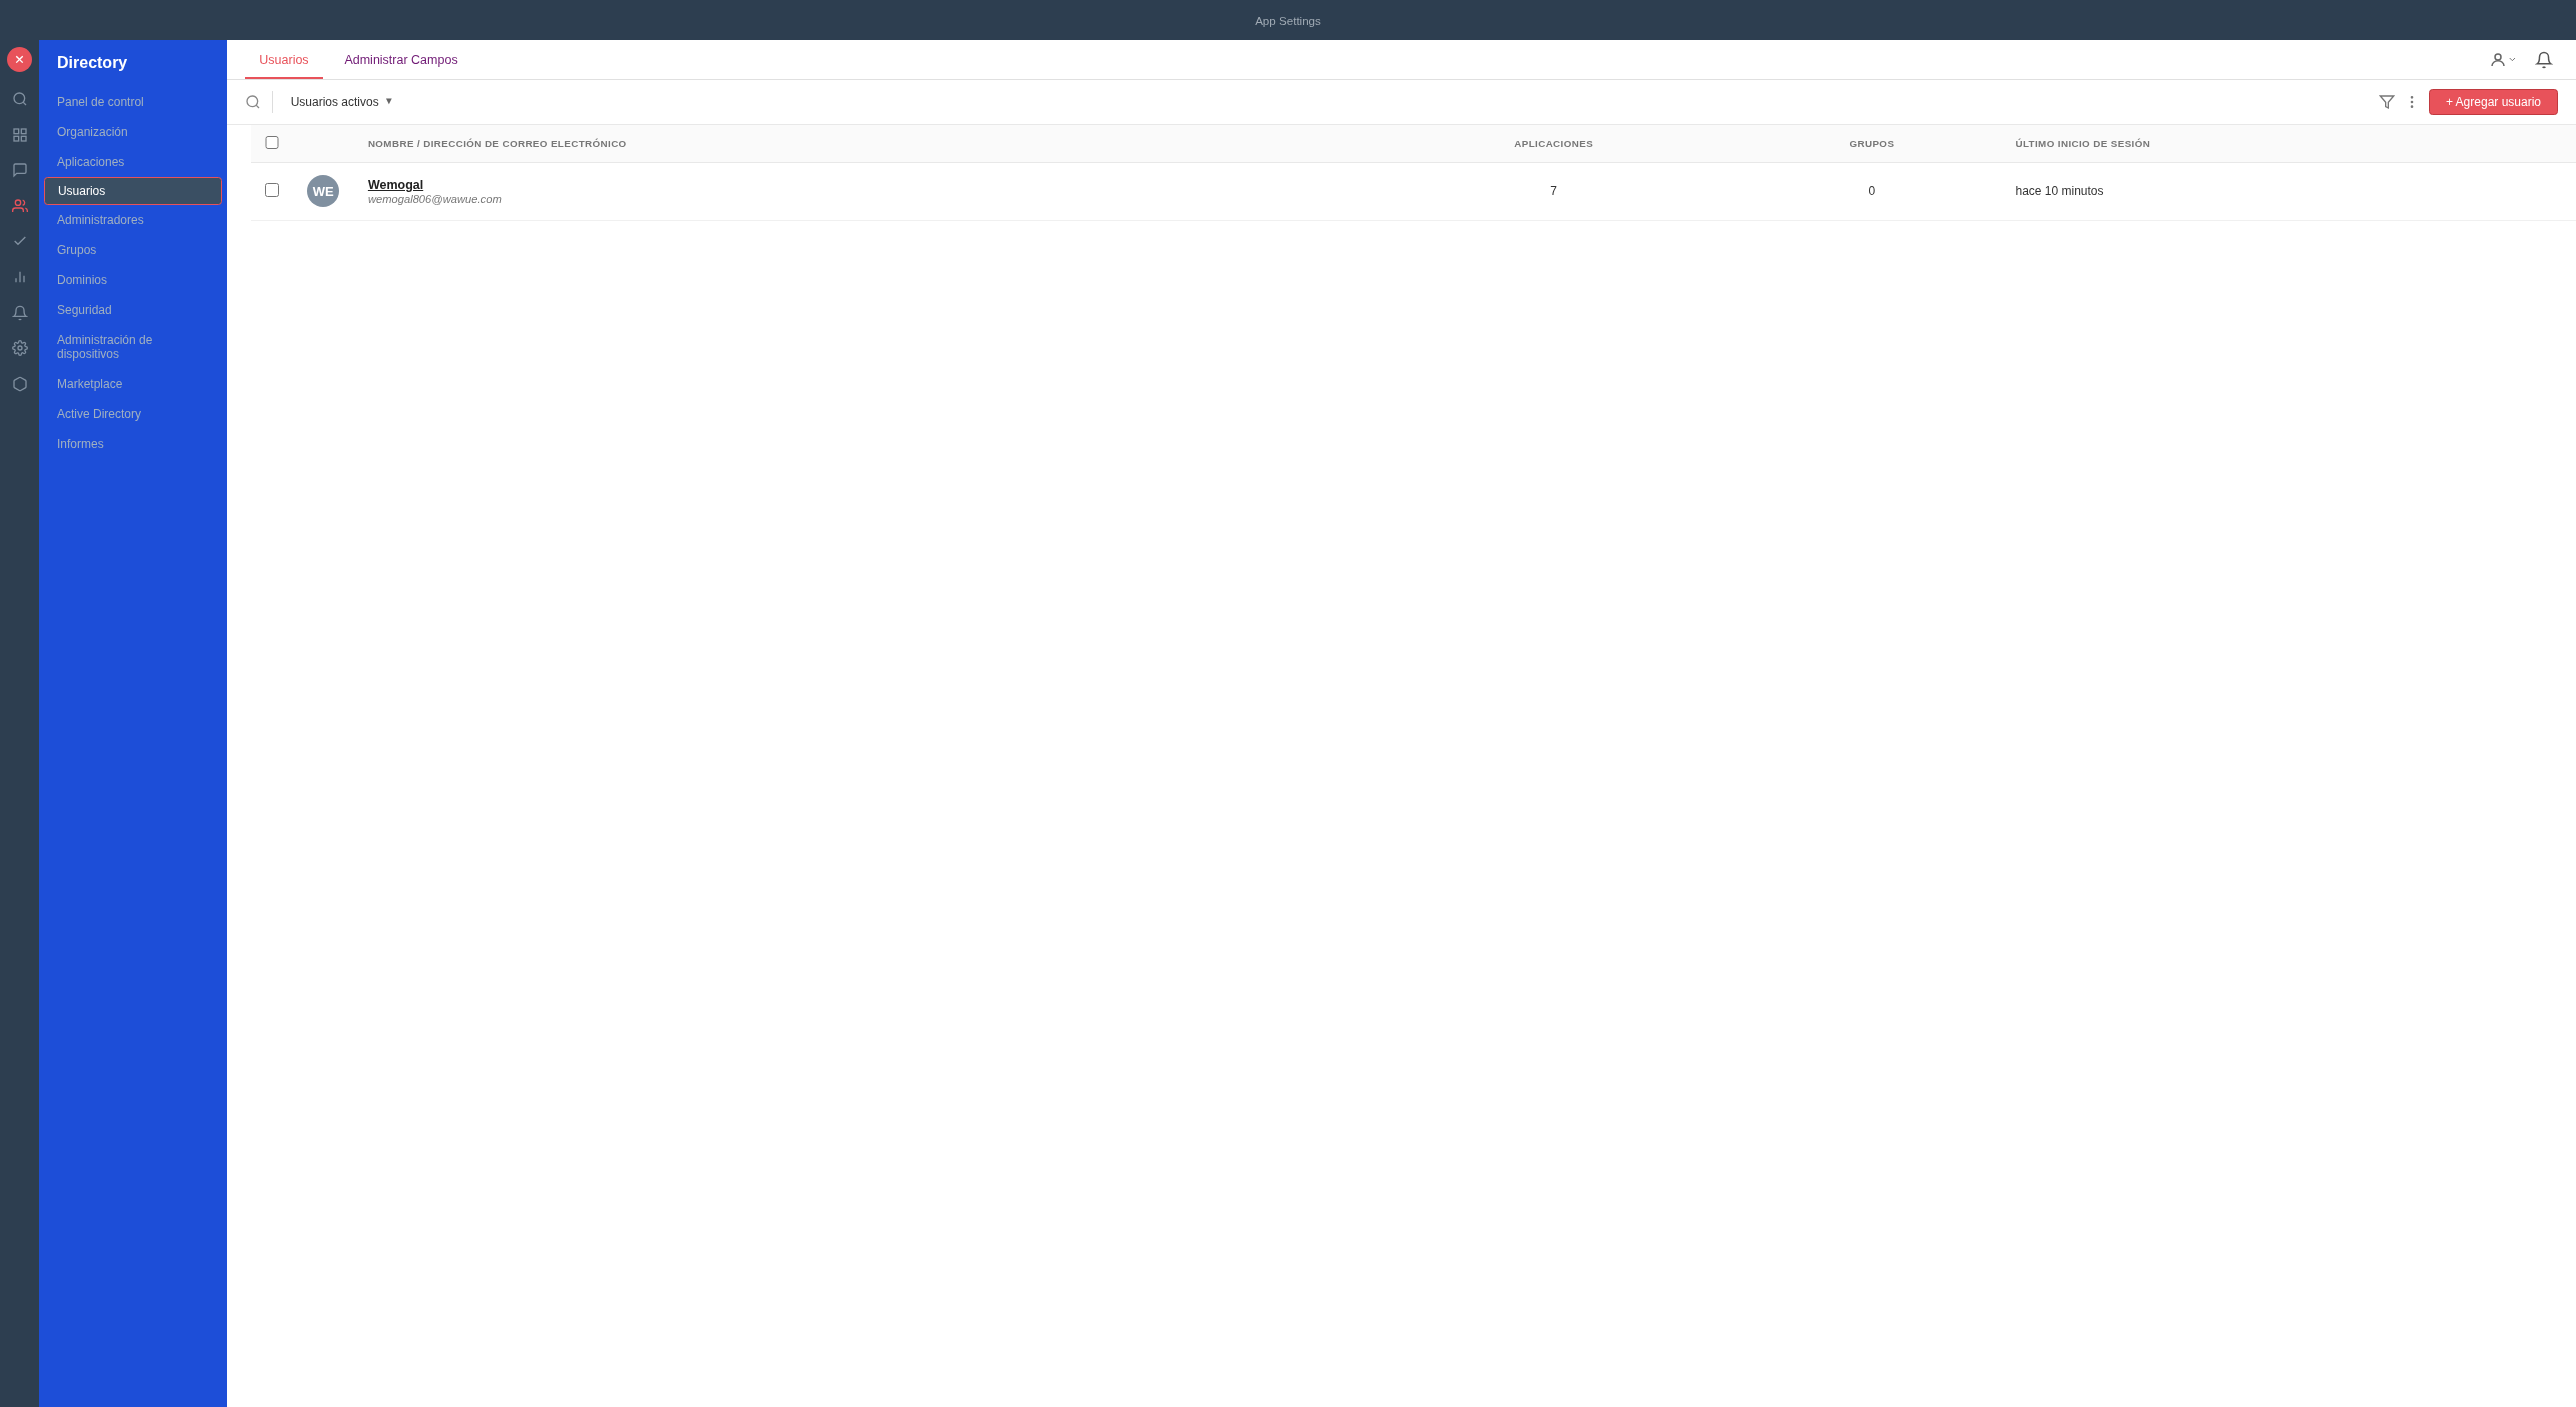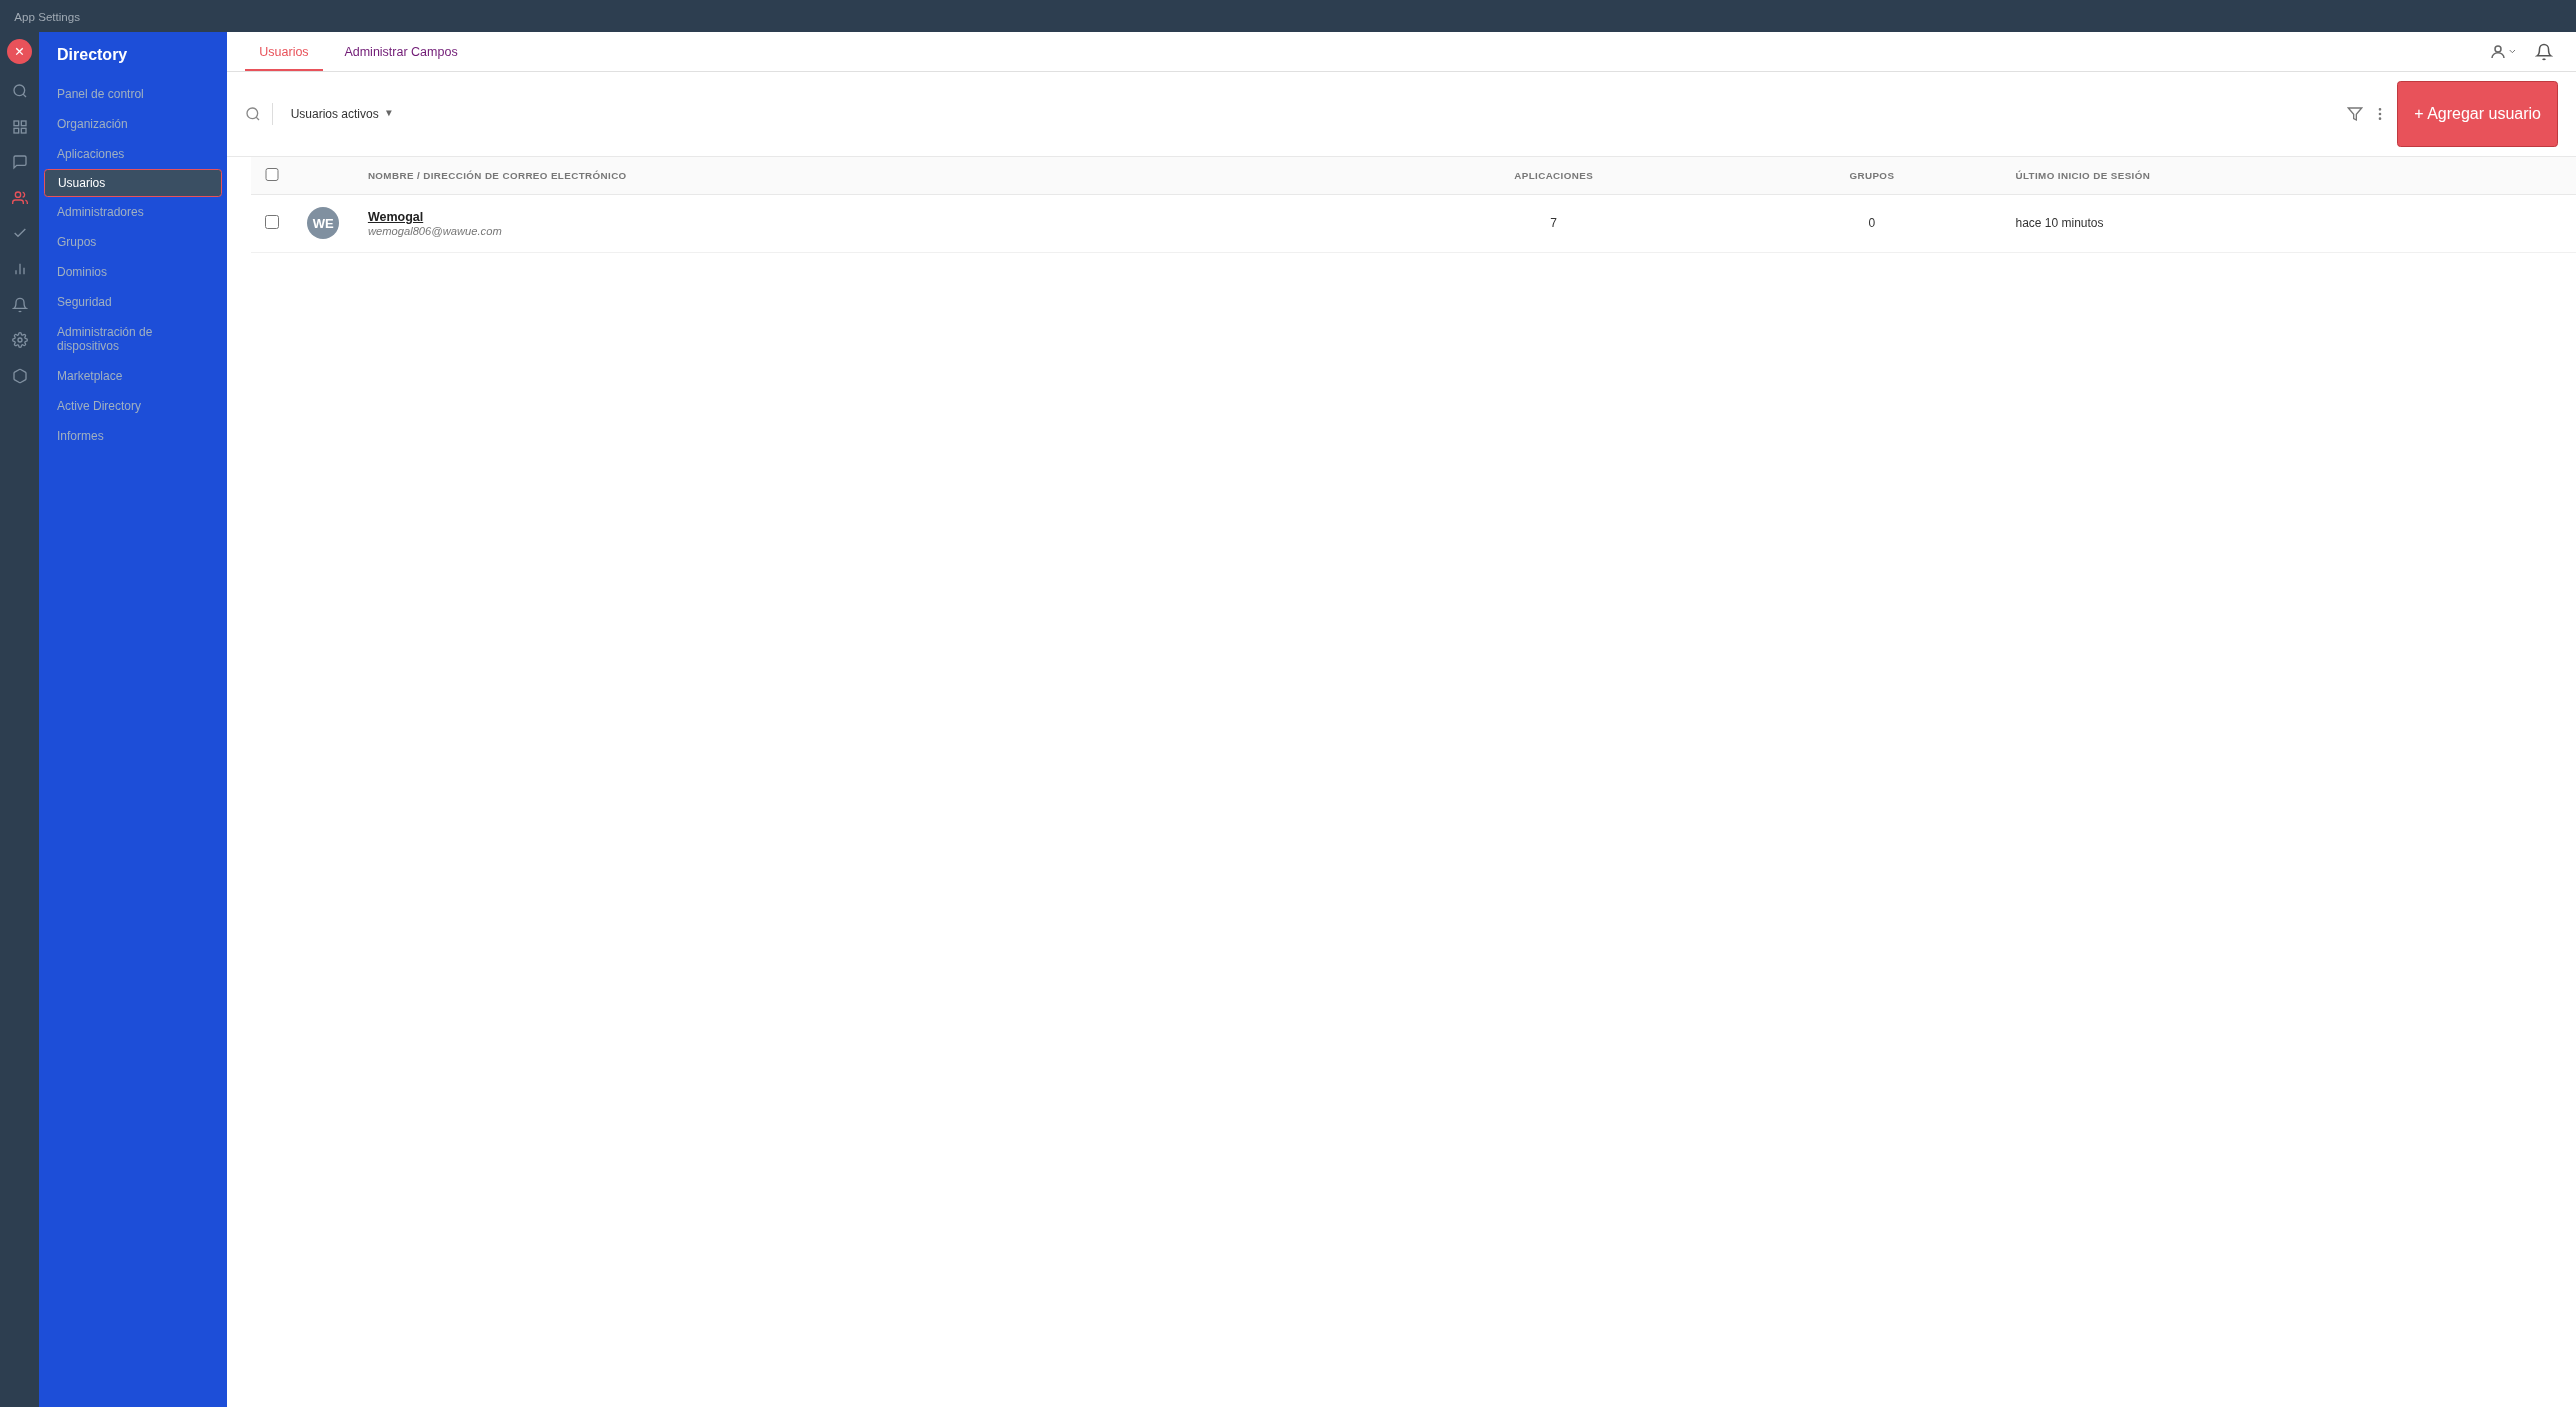--- a/index.html
+++ b/index.html
@@ -1,25 +1,26 @@
 <!DOCTYPE html>
 <html style="font-size:14.3px"><head>
   <meta charset="utf-8">
   <style>
     * { box-sizing: border-box; margin: 0; padding: 0; }
     body { font-family: -apple-system, BlinkMacSystemFont, 'Segoe UI', sans-serif; background: #f5f5f5; display: flex; flex-direction: column; height: 100vh; overflow: hidden; }
 
     
     .top-bar {
       background: #2d3e50;
-      height: 32px;
+      height: 40px;
       display: flex;
       align-items: center;
       padding: 0 14.3px;
       flex-shrink: 0;
+      justify-content: center;
     }
     .top-bar-title {
       color: #a0aab4;
       font-size: 11.6px;
     }
 
     
     .main-layout {
       display: flex;
       flex: 1;
@@ -180,22 +181,22 @@
       margin-left: auto;
       display: flex;
       align-items: center;
       gap: 9px;
     }
     .btn-add-user {
       background: #e8525a;
       color: #fff;
       border: 1.8px solid #c0393f;
       border-radius: 3.6px;
-      padding: 23px 16px;
-      font-size: 16px;
+      padding: 5px 16px;
+      font-size: 12px;
       cursor: pointer;
       display: flex;
       align-items: center;
       gap: 5.4px;
       font-weight: 500;
     }
     .toolbar-icon {
       color: #777;
       font-size: 14.3px;
       cursor: pointer;

